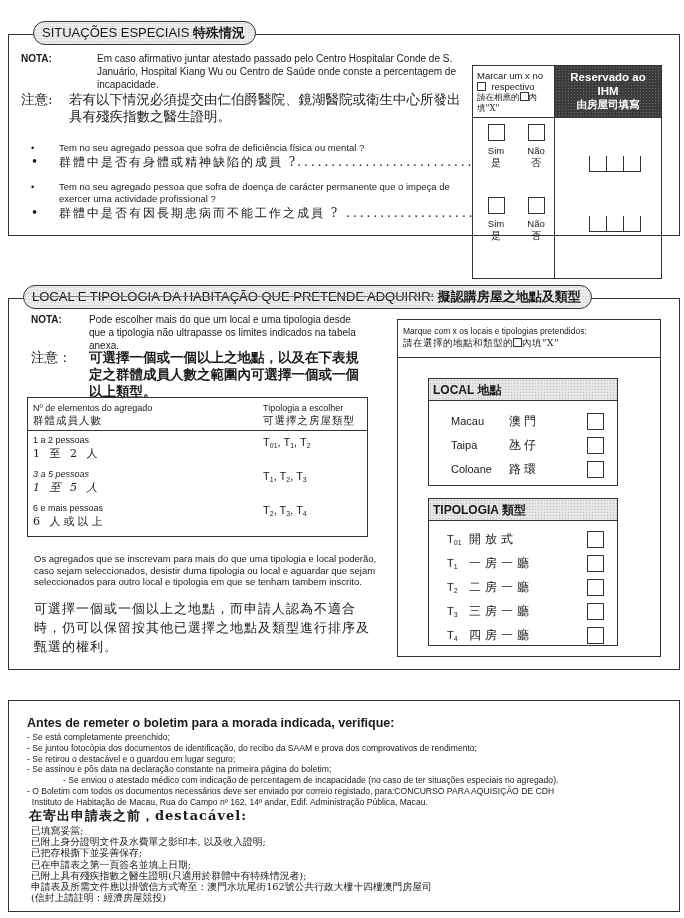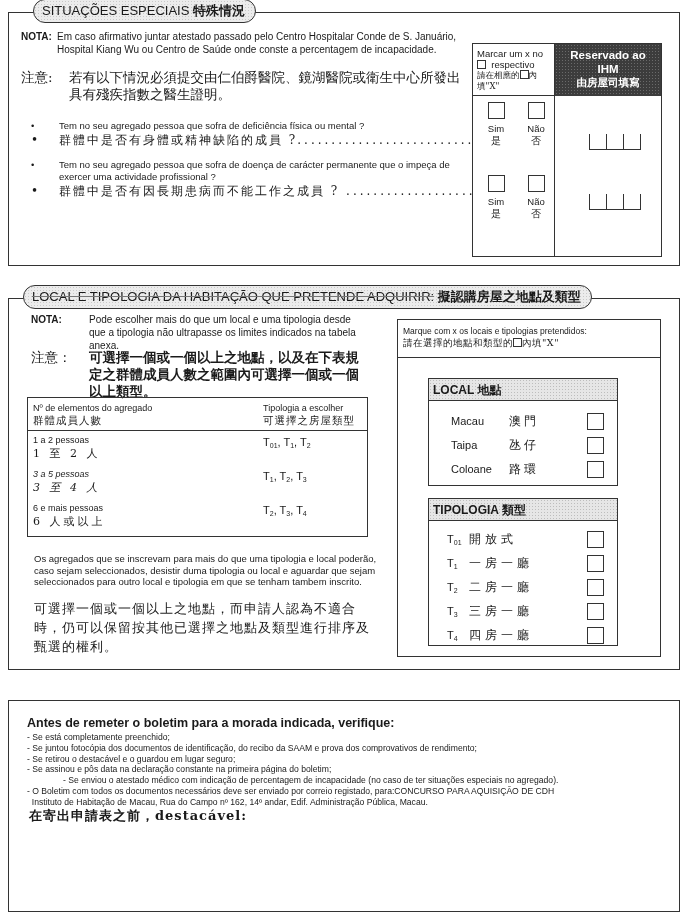--- a/index.html
+++ b/index.html
@@ -10,21 +10,21 @@
   .sec-title {
     position: absolute; left: 24px; top: -14px; height: 24px;
     background: #ececec; border: 1.5px solid #333; border-radius: 12px;
     padding: 2px 10px 0 8px; font-size: 13px; white-space: nowrap;
     background-image: radial-gradient(#c9c9c9 0.6px, transparent 0.8px);
     background-size: 3px 3px;
   }
   .sec-title .cn { font-weight: bold; }
   .nota { position: absolute; font-size: 10px; line-height: 13px; }
   .nota .lbl { position: absolute; left: 0; top: 0; font-weight: bold; }
-  .nota .txt { margin-left: 36px; }
+  .nota .txt { margin-left: 76px; }
   .cnote { position: absolute; font-size: 13.5px; line-height: 17px; }
   .cnote .lbl { position: absolute; left: 0; top: 0; }
   .cnote .txt { margin-left: 48px; }
   .bullet { position: absolute; font-size: 9.5px; line-height: 12px; }
   .bullet .dot { position: absolute; left: 0; }
   .bullet .txt { margin-left: 28px; }
   .bullet.cn { font-size: 12px; letter-spacing: 2px; }
   .chk { width: 17px; height: 17px; border: 1.2px solid #333; background: #fff; display: inline-block; }
   .mini { width: 9px; height: 9px; border: 1px solid #333; display: inline-block; vertical-align: -1px; }
   .sq-lbl { font-size: 9.5px; text-align: center; line-height: 12px; }
@@ -42,21 +42,21 @@
     background: #3c3c3c;
     background-image: radial-gradient(#6a6a6a 0.6px, transparent 0.9px);
     background-size: 3px 3px;
     color: #fff; text-align: center; font-weight: bold;
   }
   sub { font-size: 7px; vertical-align: -2px; }
 </style>
 </head>
 <body>
 
-<div class="section" style="left:8px; top:12px; width:672px; height:254px;">
+<div class="section" style="left:8px; top:34px; width:672px; height:202px;">
   <div class="sec-title">
     <span>SITUAÇÕES ESPECIAIS</span>
     <span class="cn">特殊情況</span>
   </div>
 
   <div class="nota" style="left:12px; top:17px; width:440px;">
     <span class="lbl">NOTA:</span>
     <div class="txt">Em caso afirmativo juntar atestado passado pelo Centro Hospitalar Conde de S. Januário, Hospital Kiang Wu ou Centro de Saúde onde conste a percentagem de incapacidade.</div>
   </div>
 
@@ -167,21 +167,21 @@
         <div style="display: flex; height: 34px;">
           <div style="width: 230px;">
             <div class="small">1 a 2 pessoas</div>
             <div class="cn" style="font-size: 11px; letter-spacing: 3px;">1 至 2 人</div>
           </div>
           <div style="font-size: 11px; padding-top: 1px;"><span>T<sub>01</sub></span>, <span>T<sub>1</sub></span>, <span>T<sub>2</sub></span></div>
         </div>
         <div style="display: flex; height: 34px;">
           <div style="width: 230px; font-style: italic;">
             <div class="small">3 a 5 pessoas</div>
-            <div class="cn" style="font-size: 11px; letter-spacing: 3px;">3 至 4 人</div>
+            <div class="cn" style="font-size: 11px; letter-spacing: 3px;">1 至 5 人</div>
           </div>
           <div style="font-size: 11px; padding-top: 1px;"><span>T<sub>1</sub></span>, <span>T<sub>2</sub></span>, <span>T<sub>3</sub></span></div>
         </div>
         <div style="display: flex; height: 34px;">
           <div style="width: 230px;">
             <div class="small">6 e mais pessoas</div>
             <div class="cn" style="font-size: 11px; letter-spacing: 3px;">6 人或以上</div>
           </div>
           <div style="font-size: 11px; padding-top: 1px;"><span>T<sub>2</sub></span>, <span>T<sub>3</sub></span>, <span>T<sub>4</sub></span></div>
         </div>
@@ -262,13 +262,22 @@
   <div id="attention-pt-list" style="position:absolute; left:18px; top:31px; width:650px; font-size:8.6px; line-height:10.8px;">
       <div style="white-space: pre;">- Se está completamente preenchido;</div>
       <div style="white-space: pre;">- Se juntou fotocópia dos documentos de identificação, do recibo da SAAM e prova dos comprovativos de rendimento;</div>
       <div style="white-space: pre;">- Se retirou o destacável e o guardou em lugar seguro;</div>
       <div style="white-space: pre;">- Se assinou e pôs data na declaração constante na primeira página do boletim;</div>
       <div style="white-space: pre; margin-left: 36px;">- Se enviou o atestado médico com indicação de percentagem de incapacidade (no caso de ter situações especiais no agregado).</div>
       <div style="white-space: pre;">- O Boletim com todos os documentos necessários deve ser enviado por correio registado, para:CONCURSO PARA AQUISIÇÃO DE CDH</div>
       <div style="white-space: pre;">  Instituto de Habitação de Macau, Rua do Campo nº 162, 14º andar, Edif. Administração Pública, Macau.</div>
     </div>
   <div class="cn" style="position:absolute; left:20px; top:106px; font-size:13px; font-weight:bold; letter-spacing:1px;">在寄出申請表之前，destacável:</div>
+  <div id="attention-cn-list" class="cn" style="position:absolute; left:22px; top:124px; width:640px; font-size:9.8px; line-height:11.2px;">
+      <div>已填寫妥當;</div>
+      <div>已附上身分證明文件及水費單之影印本, 以及收入證明;</div>
+      <div>已把存根撕下並妥善保存;</div>
+      <div>已在申請表之第一頁簽名並填上日期;</div>
+      <div>已附上具有殘疾指數之醫生證明(只適用於群體中有特殊情況者);</div>
+      <div>申請表及所需文件應以掛號信方式寄至：澳門水坑尾街162號公共行政大樓十四樓澳門房屋司</div>
+      <div>(信封上請註明：經濟房屋競投)</div>
+    </div>
 </div>
 
 </body></html>

